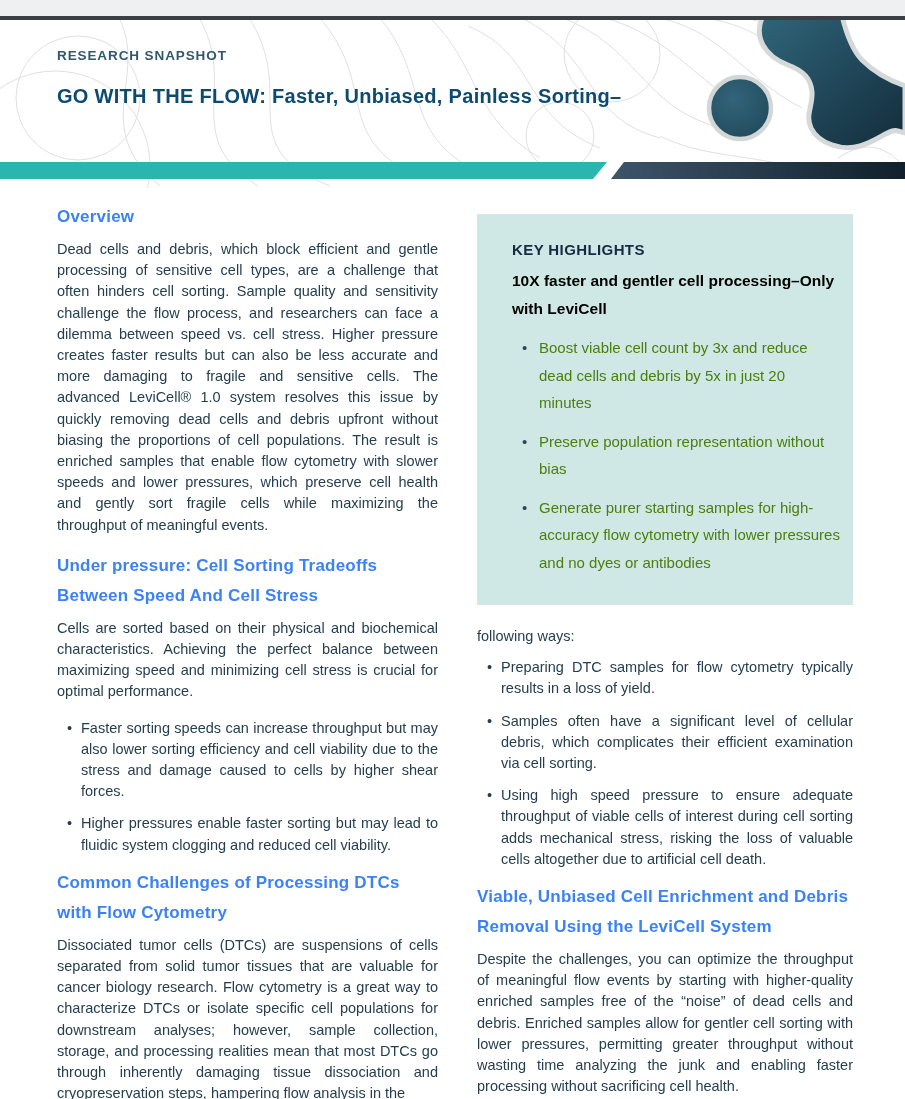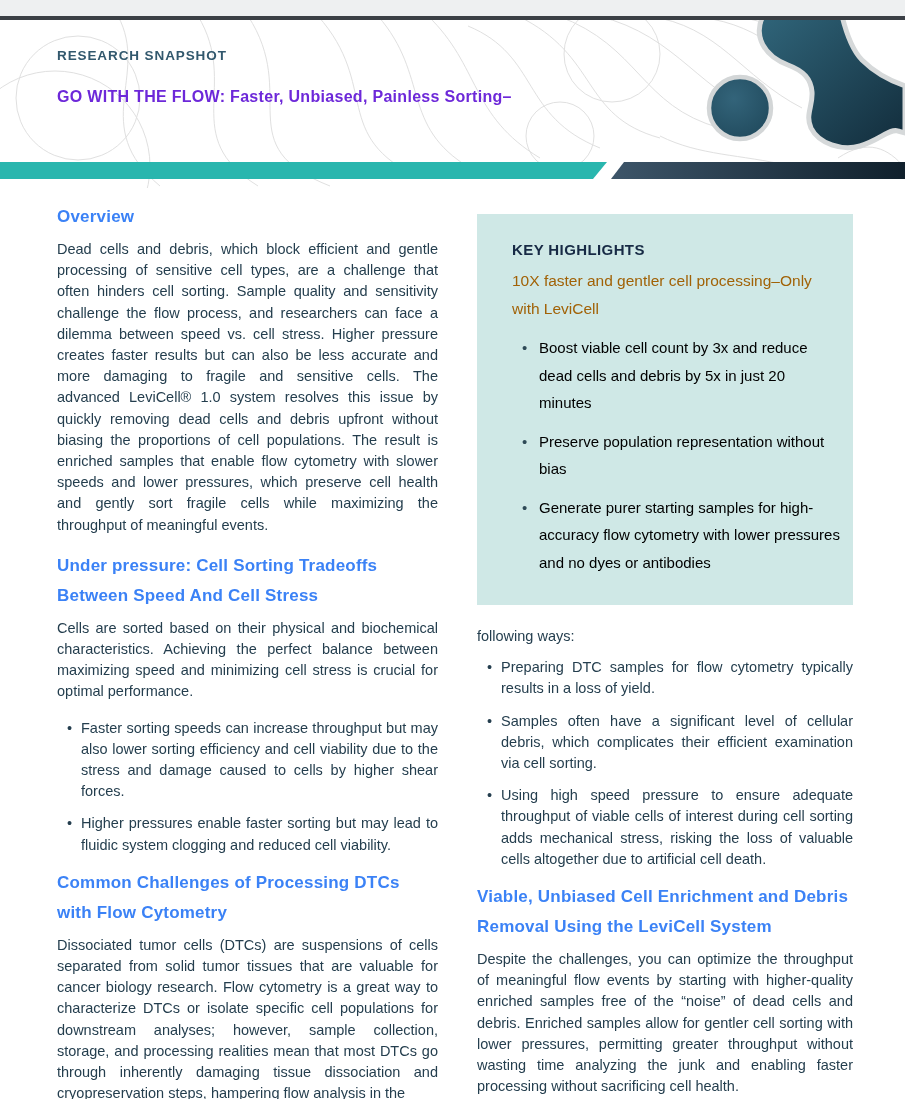--- a/index.html
+++ b/index.html
@@ -10,21 +10,21 @@
     -webkit-font-smoothing:antialiased;
   }
   .topbar{position:absolute;top:0;left:0;width:905px;height:4px;background:#3b4046;z-index:3;}
   .deco{position:absolute;top:0;left:0;z-index:1;}
   .eyebrow{
     position:absolute;left:57px;top:32px;z-index:2;
     font-size:13.5px;font-weight:bold;letter-spacing:0.9px;color:#32586d;
   }
   .title{
     position:absolute;left:57px;top:66px;z-index:2;margin:0;
-    font-size:16px;font-weight:bold;line-height:29px;letter-spacing:0.3px;color:#6d28d9;
+    font-size:20px;font-weight:bold;line-height:29px;letter-spacing:0.3px;color:#0c4a6e;
   }
   .ribbon{position:absolute;top:146px;left:0;z-index:2;display:block;}
 
   .col{position:absolute;color:#243e4e;font-size:14.5px;line-height:21.2px;z-index:2;}
   .col-left{left:57px;top:186px;width:381px;}
   .col-right{left:477px;top:198px;width:376px;}
 
   h2.sec{
     color:#3b82f6;font-size:17px;font-weight:bold;line-height:30px;
     letter-spacing:0.2px;margin:0 0 7px 0;
@@ -36,25 +36,25 @@
     position:relative;padding-left:14px;margin-bottom:11px;text-align:justify;
   }
   ul.body-list li::before{content:"\2022";position:absolute;left:0;top:0;}
   h2.mt{margin-top:12px;}
 
   .hl-box{
     background:#cfe8e6;width:376px;height:391px;box-sizing:border-box;
     padding:25px 12px 20px 35px;margin-bottom:21px;overflow:hidden;
   }
   .hl-title{font-size:15px;font-weight:bold;color:#172a45;letter-spacing:0.4px;margin:0 0 7px 0;}
-  .hl-sub{font-size:15.5px;font-weight:normal;color:#a16207;line-height:28px;margin:0 0 11px 0;}
+  .hl-sub{font-size:15.5px;font-weight:bold;color:#000000;line-height:28px;margin:0 0 11px 0;}
   ul.hl-list{list-style:none;margin:0;padding:0 0 0 10px;}
   ul.hl-list li{
     position:relative;padding-left:17px;margin-bottom:11px;
-    font-size:15px;line-height:27.5px;color:#000000;text-align:left;
+    font-size:15px;line-height:27.5px;color:#4d7c0f;text-align:left;
   }
   ul.hl-list li::before{content:"\2022";position:absolute;left:0;top:0;color:#2f4a57;}
 
   .leadin{margin:0 0 10px 0 !important;text-align:left;}
 </style>
 </head>
 <body>
 
 <div class="page">
 

